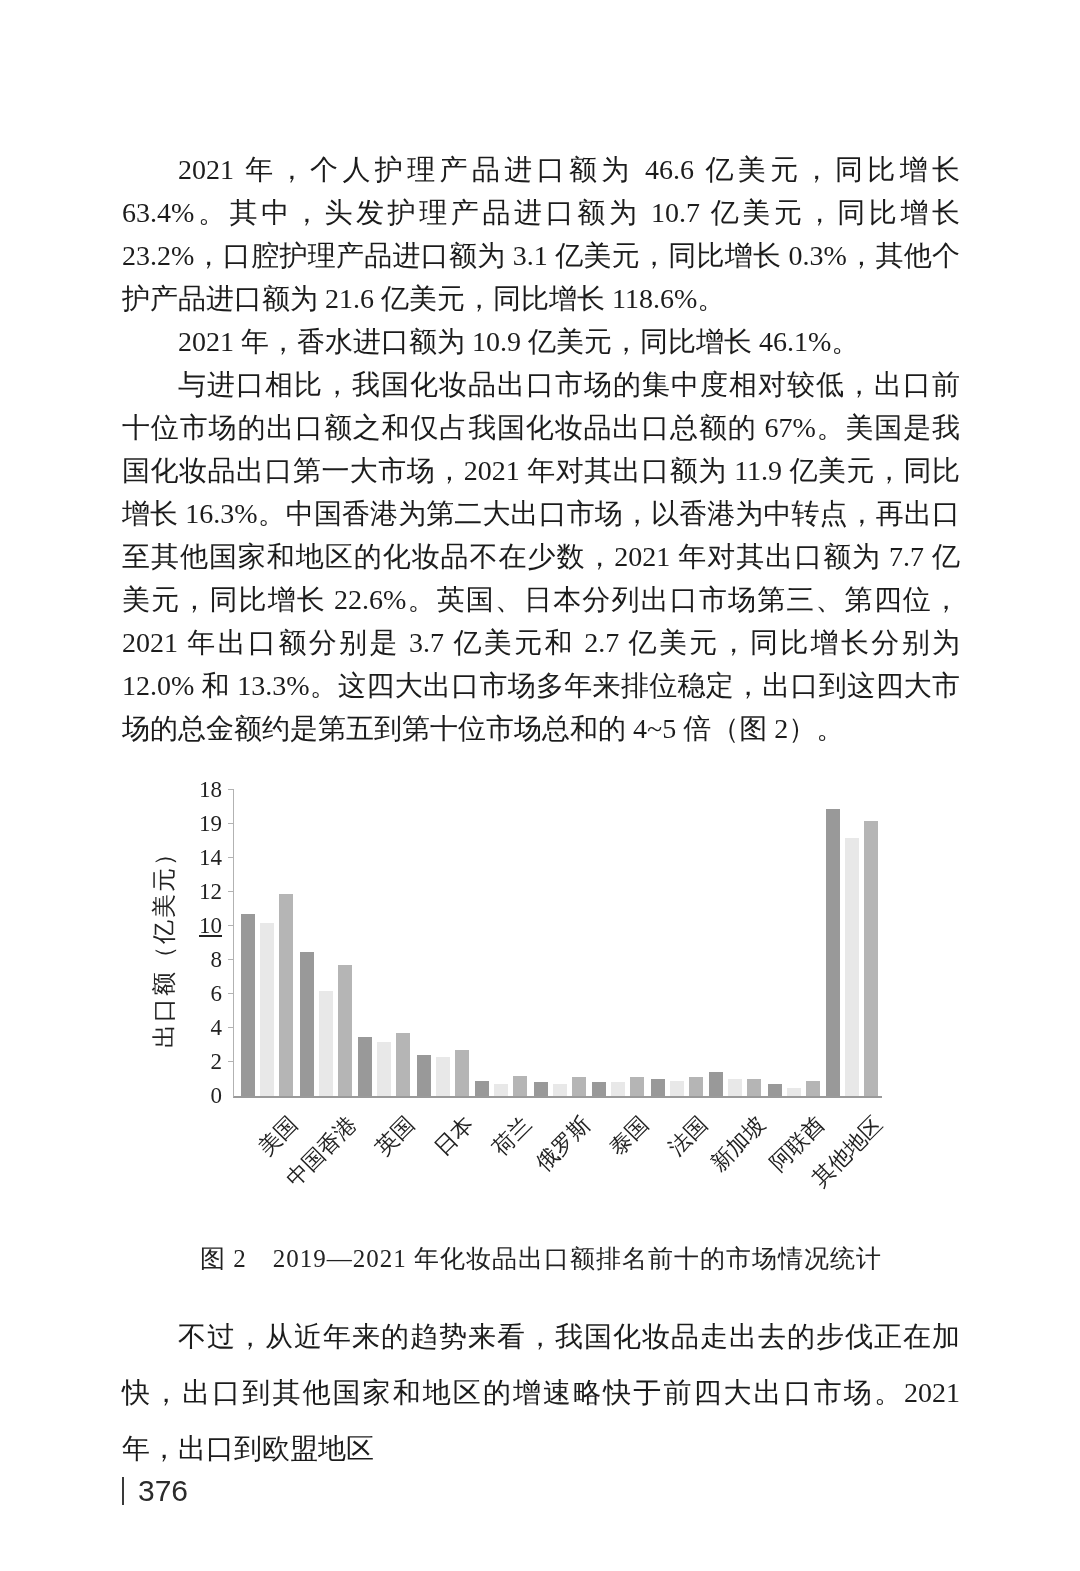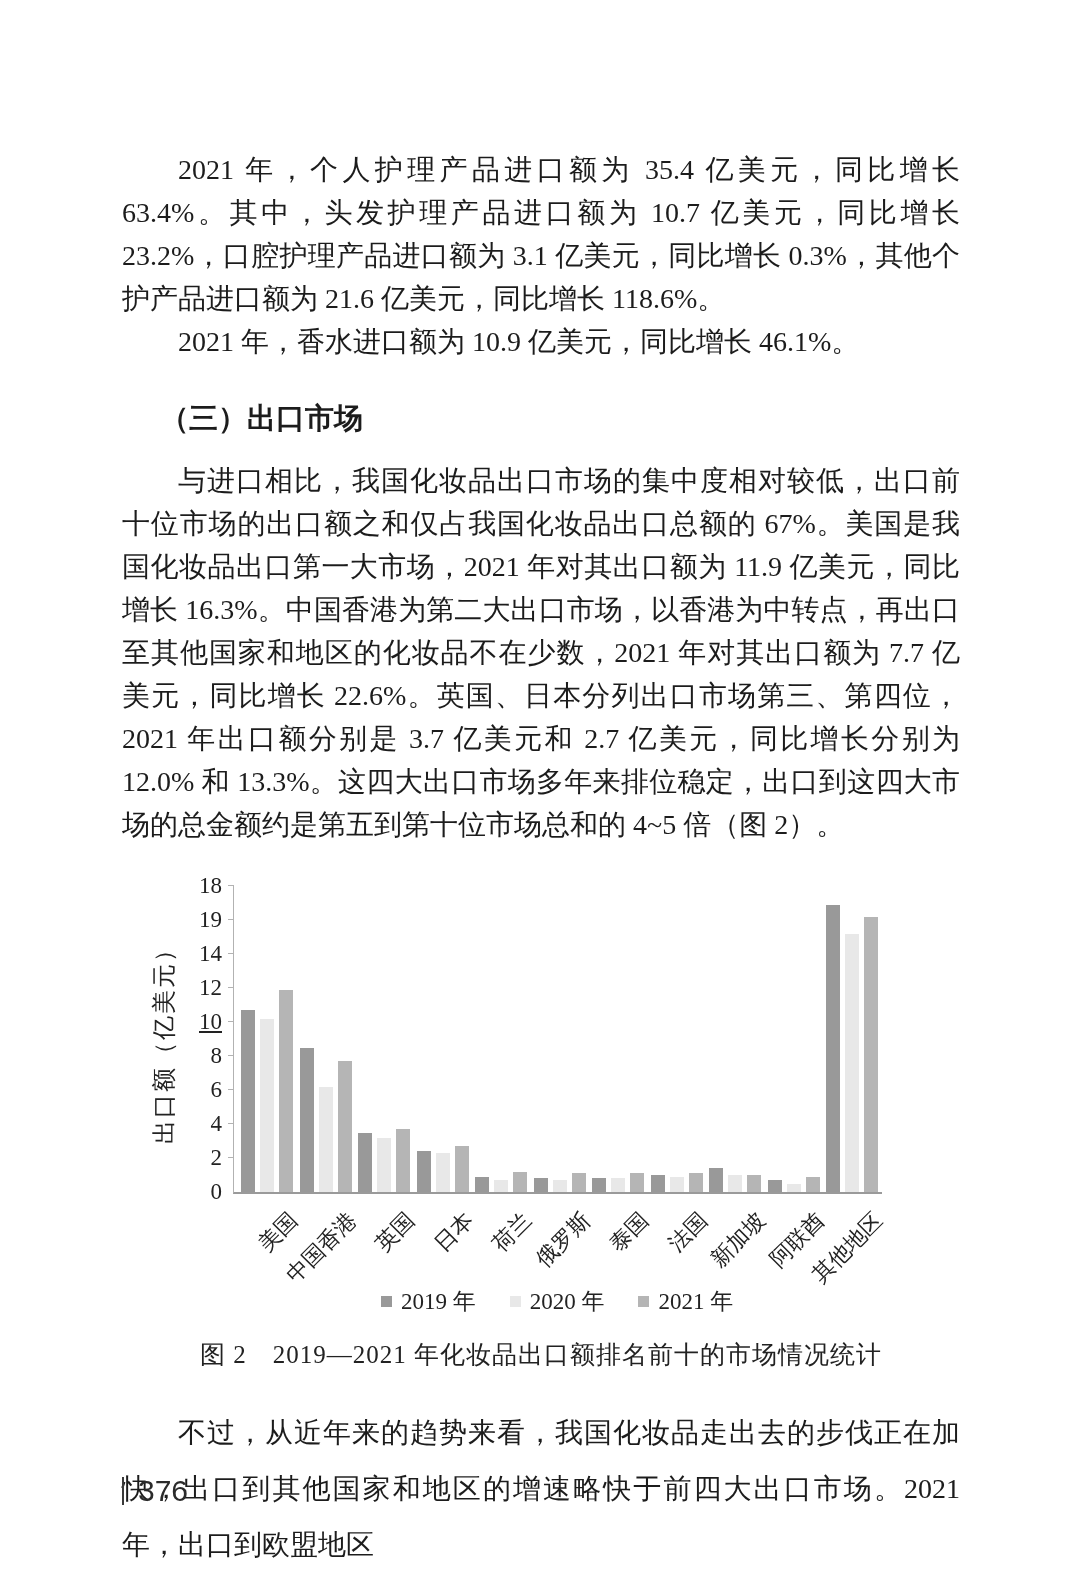--- a/index.html
+++ b/index.html
@@ -65,23 +65,22 @@
   }
   .page-number-bar{width:2px;height:28px;background:#3a3a3a;margin-right:14px;}
 </style>
 </head>
 <body>
 
 <div class="page">
 
 
   <div class="content">
-    <p class="para">2021 年，个人护理产品进口额为 35.4 亿美元，同比增长 63.4%。其中，头发护理产品进口额为 10.7 亿美元，同比增长 23.2%，口腔护理产品进口额为 3.1 亿美元，同比增长 0.3%，其他个护产品进口额为 21.6 亿美元，同比增长 118.6%。</p>
+    <p class="para">2021 年，个人护理产品进口额为 46.6 亿美元，同比增长 63.4%。其中，头发护理产品进口额为 10.7 亿美元，同比增长 23.2%，口腔护理产品进口额为 3.1 亿美元，同比增长 0.3%，其他个护产品进口额为 21.6 亿美元，同比增长 118.6%。</p>
     <p class="para">2021 年，香水进口额为 10.9 亿美元，同比增长 46.1%。</p>
-    <h3 class="section-heading">（三）出口市场</h3>
     <p class="para">与进口相比，我国化妆品出口市场的集中度相对较低，出口前十位市场的出口额之和仅占我国化妆品出口总额的 67%。美国是我国化妆品出口第一大市场，2021 年对其出口额为 11.9 亿美元，同比增长 16.3%。中国香港为第二大出口市场，以香港为中转点，再出口至其他国家和地区的化妆品不在少数，2021 年对其出口额为 7.7 亿美元，同比增长 22.6%。英国、日本分列出口市场第三、第四位，2021 年出口额分别是 3.7 亿美元和 2.7 亿美元，同比增长分别为 12.0% 和 13.3%。这四大出口市场多年来排位稳定，出口到这四大市场的总金额约是第五到第十位市场总和的 4~5 倍（图 2）。</p>
 
     <div class="figure">
       <div class="chart-ylabel">出口额（亿美元）</div>
       <div class="chart-plot">
         <div class="chart-bars">
             <div class="bar-group">
               <div class="bar" style="height: 59.4444%; background: rgb(153, 153, 153);"></div>
               <div class="bar" style="height: 56.6667%; background: rgb(232, 232, 232);"></div>
               <div class="bar" style="height: 66.1111%; background: rgb(181, 181, 181);"></div>
@@ -161,34 +160,20 @@
           <div class="ytick-mark" style="bottom: 170px;"></div>
           <div class="ytick-label" style="bottom: 190px;">12</div>
           <div class="ytick-mark" style="bottom: 204px;"></div>
           <div class="ytick-label" style="bottom: 224px;">14</div>
           <div class="ytick-mark" style="bottom: 238px;"></div>
           <div class="ytick-label" style="bottom: 258px;">19</div>
           <div class="ytick-mark" style="bottom: 272px;"></div>
           <div class="ytick-label" style="bottom: 292px;">18</div>
           <div class="ytick-mark" style="bottom: 306px;"></div>
         </div>
-      <div class="chart-legend">
-          <span class="legend-item">
-            <span class="legend-swatch" style="background: rgb(153, 153, 153);"></span>
-            <span>2019 年</span>
-          </span>
-          <span class="legend-item">
-            <span class="legend-swatch" style="background: rgb(232, 232, 232);"></span>
-            <span>2020 年</span>
-          </span>
-          <span class="legend-item">
-            <span class="legend-swatch" style="background: rgb(181, 181, 181);"></span>
-            <span>2021 年</span>
-          </span>
-        </div>
     </div>
 
     <div class="figure-caption">图 2　2019—2021 年化妆品出口额排名前十的市场情况统计</div>
 
     <p class="para-last">不过，从近年来的趋势来看，我国化妆品走出去的步伐正在加快，出口到其他国家和地区的增速略快于前四大出口市场。2021 年，出口到欧盟地区</p>
   </div>
 
   <div class="page-number">
     <span class="page-number-bar"></span>
     <span>376</span>

